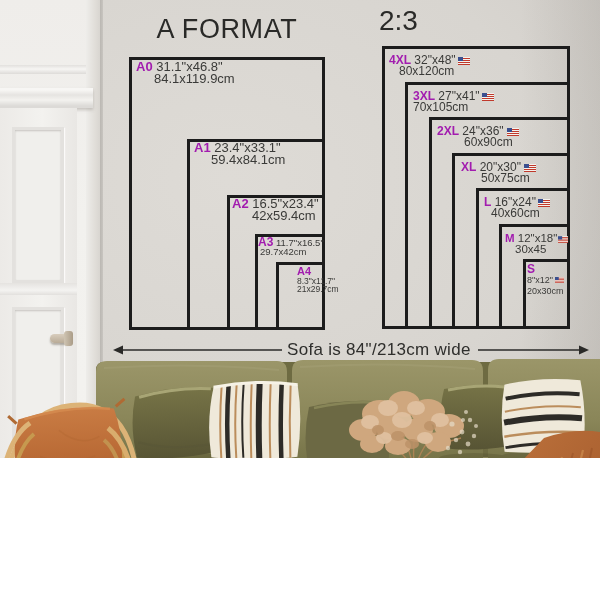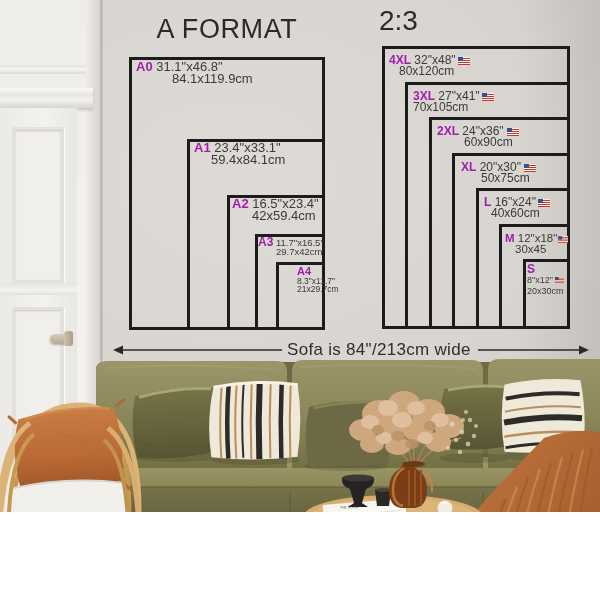--- a/index.html
+++ b/index.html
@@ -1,16 +1,16 @@
 <!DOCTYPE html>
 <html><head>
 <meta charset="utf-8">
 <style>
   html,body{margin:0;padding:0;}
-  #stage{position:relative;width:600px;height:512px;overflow:hidden;
+  #stage{position:relative;width:600px;height:458px;overflow:hidden;
     font-family:"Liberation Sans",sans-serif;background:#d7d4cf;}
   .abs{position:absolute;}
   .frame{position:absolute;border:3px solid #1c1c1c;box-sizing:border-box;}
   .lbl{position:absolute;color:#232321;white-space:nowrap;}
   .lbl b{color:#a21caf;}
   .dim{color:#3a3a38;}
 </style>
 </head>
 <body>
 <div id="stage">
@@ -49,27 +49,27 @@
   <div class="frame" style="left:129px;top:57px;width:196px;height:273px;"></div>
 
   <div class="frame" style="left:187px;top:139px;width:138px;height:191px;"></div>
 
   <div class="frame" style="left:227px;top:195px;width:98px;height:135px;"></div>
 
   <div class="frame" style="left:255px;top:234px;width:70px;height:96px;"></div>
 
   <div class="frame" style="left:276px;top:262px;width:49px;height:68px;"></div>
 
-  <div class="lbl" style="left:136px;top:61px;font-size:13px;line-height:12px;"><b>A0</b> <span class="dim">31.1"x46.8"</span><br><span class="dim" style="margin-left:36px">84.1x119.9cm</span></div>
+  <div class="lbl" style="left:136px;top:61px;font-size:13px;line-height:12px;"><b>A0</b> <span class="dim">31.1"x46.8"</span><br><span class="dim" style="margin-left:18px">84.1x119.9cm</span></div>
 
   <div class="lbl" style="left:194px;top:142px;font-size:13px;line-height:12px;"><b>A1</b> <span class="dim">23.4"x33.1"</span><br><span class="dim" style="margin-left:17px">59.4x84.1cm</span></div>
 
   <div class="lbl" style="left:232px;top:198px;font-size:13px;line-height:12px;"><b>A2</b> <span class="dim">16.5"x23.4"</span><br><span class="dim" style="margin-left:20px">42x59.4cm</span></div>
 
-  <div class="lbl" style="left:258px;top:238px;font-size:9.5px;line-height:9px;"><b style="font-size:12px;">A3</b> <span class="dim">11.7"x16.5"</span><br><span class="dim" style="margin-left:18px">29.7x42cm</span></div>
+  <div class="lbl" style="left:258px;top:238px;font-size:9.5px;line-height:9px;"><b style="font-size:12px;">A3</b> <span class="dim">11.7"x16.5"</span><br><span class="dim" style="margin-left:2px">29.7x42cm</span></div>
 
   <div class="lbl" style="left:297px;top:267px;font-size:8.5px;line-height:8.5px;"><b style="font-size:11px;">A4</b><br><span class="dim">8.3"x11.7"<br>21x29.7cm</span></div>
 
   <div class="frame" style="left:382px;top:46px;width:188px;height:283px;"></div>
 
   <div class="frame" style="left:405px;top:82px;width:165px;height:247px;"></div>
 
   <div class="frame" style="left:429px;top:117px;width:141px;height:212px;"></div>
 
   <div class="frame" style="left:452px;top:153px;width:118px;height:176px;"></div>

